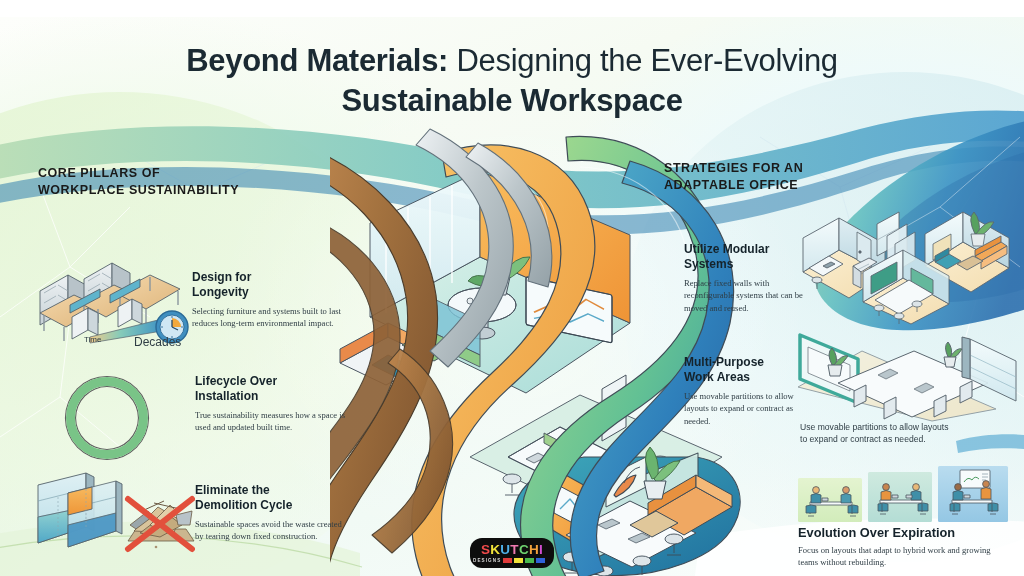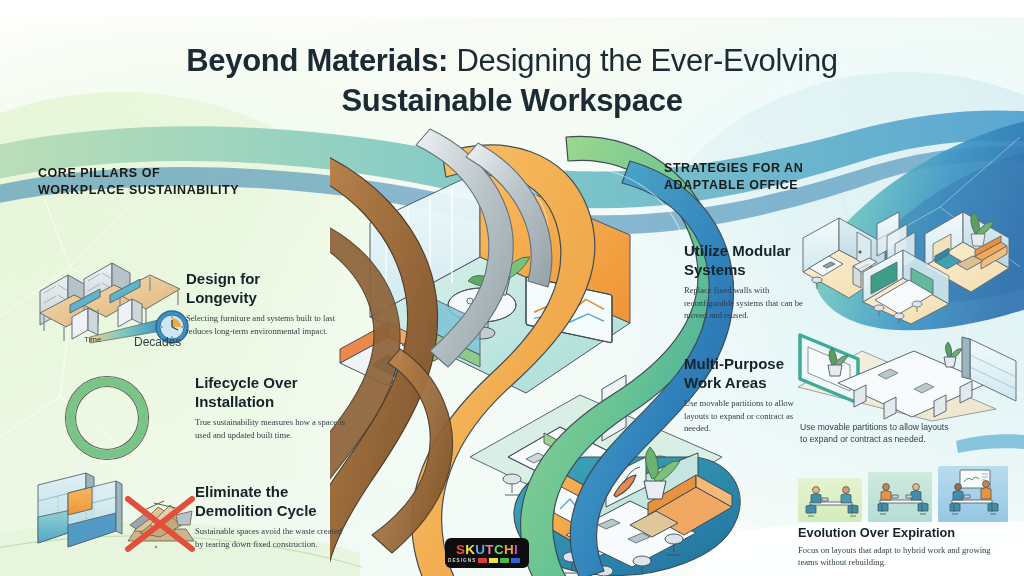--- a/index.html
+++ b/index.html
@@ -33,26 +33,26 @@
     position: absolute; z-index: 42;
     font-size: 12.5px; font-weight: bold; letter-spacing: 0.55px;
     color: #1a1a1a; line-height: 1.38; text-transform: uppercase;
   }
   #sec-left  { left: 38px;  top: 148px; }
   #sec-right { left: 664px; top: 143px; }
 
   
   .block { position: absolute; z-index: 42; }
   .bk-title {
-    font-size: 15px; font-weight: bold; color: #15232b;
+    font-size: 12px; font-weight: bold; color: #15232b;
     line-height: 1.24; margin-bottom: 5px;
   }
   .bk-body { font-size: 8.6px; color: #2f3d45; line-height: 1.45; font-family: Liberation Serif, serif; }
 
-  #blk-longevity  { left: 186px; top: 253px; width: 150px; }
+  #blk-longevity  { left: 192px; top: 253px; width: 150px; }
   #blk-lifecycle  { left: 195px; top: 357px; width: 152px; }
   #blk-demolition { left: 195px; top: 466px; width: 152px; }
   #blk-modular    { left: 684px; top: 225px; width: 132px; }
   #blk-multi      { left: 684px; top: 338px; width: 126px; }
 
   .caption {
     position: absolute; z-index: 42;
     font-size: 8.6px; color: #2f3d45; line-height: 1.45;
   }
   #cap-partitions { left: 800px; top: 404px; width: 150px; }
@@ -77,22 +77,22 @@
   
   #ill-center { position: absolute; left: 330px; top: 110px; width: 420px; height: 466px; z-index: 30; }
 
   
   #ill-modules  { position: absolute; left: 795px; top: 193px; width: 222px; height: 115px; z-index: 38; }
   #ill-openplan { position: absolute; left: 792px; top: 300px; width: 230px; height: 105px; z-index: 38; }
   #ill-growth   { position: absolute; left: 796px; top: 447px; width: 216px; height: 60px; z-index: 38; }
 
   
   #logo {
-    position: absolute; left: 445px; top: 521px; width: 84px; height: 30px;
-    background: #0d0d0d; border-radius: 6px; z-index: 50;
+    position: absolute; left: 470px; top: 521px; width: 84px; height: 30px;
+    background: #0d0d0d; border-radius: 12px; z-index: 50;
     display: flex; flex-direction: column; align-items: center; justify-content: center;
     padding: 2px 3px;
   }
   #logo-word { font-size: 13.5px; font-weight: bold; letter-spacing: 0.3px; line-height: 1; }
   #logo-word span { display: inline-block; }
   #logo-sub { display: flex; align-items: center; gap: 2px; margin-top: 2px; width: 100%; }
   #logo-sub-text { font-size: 4.6px; color: #d8d8d8; letter-spacing: 1.1px; font-weight: bold; }
   .sw { width: 9px; height: 5px; }
 </style>
 </head>

